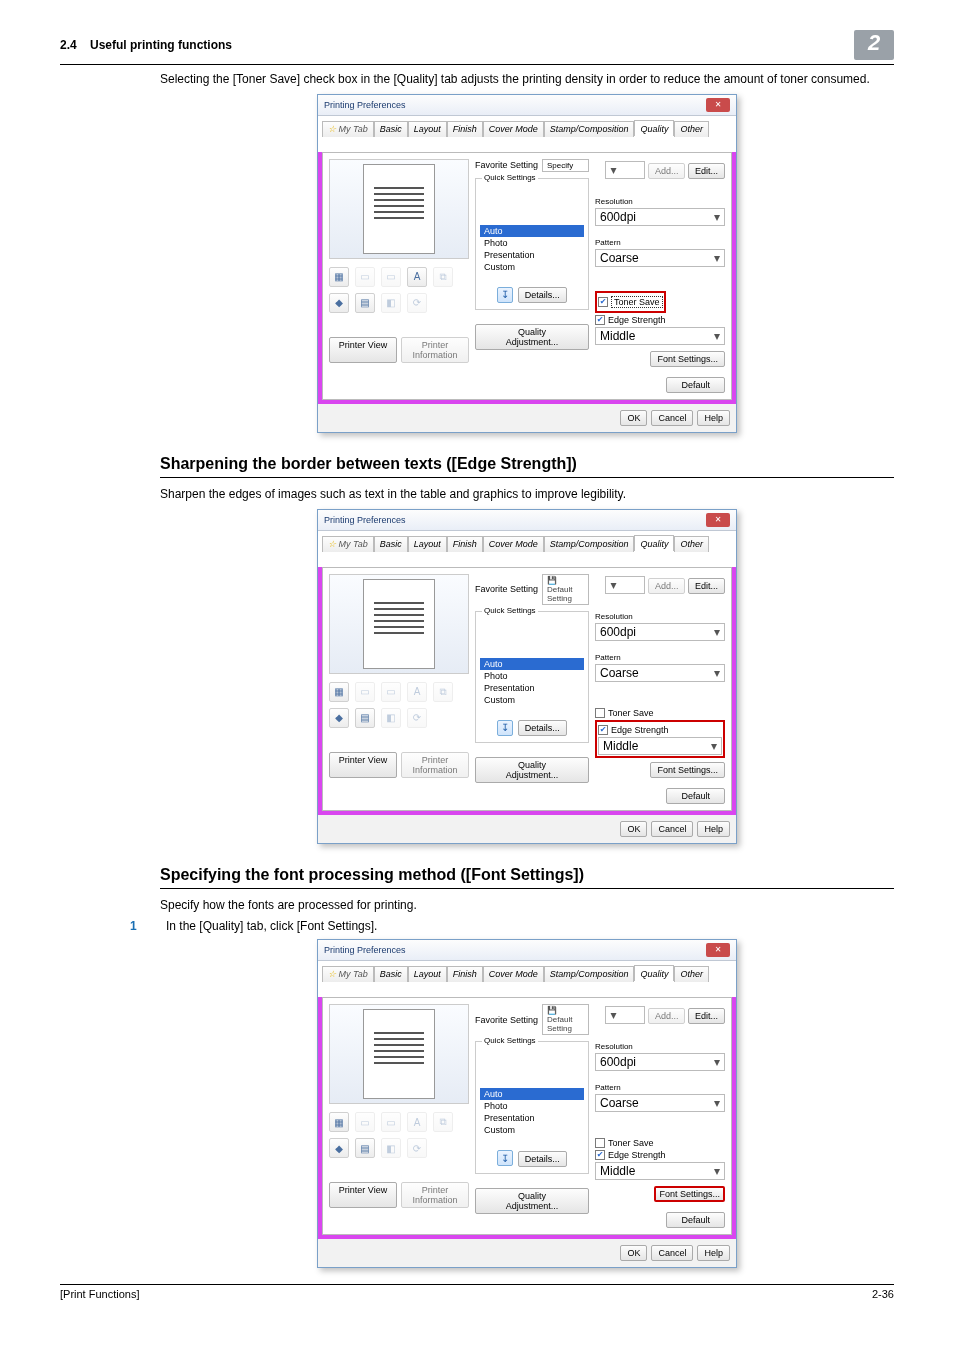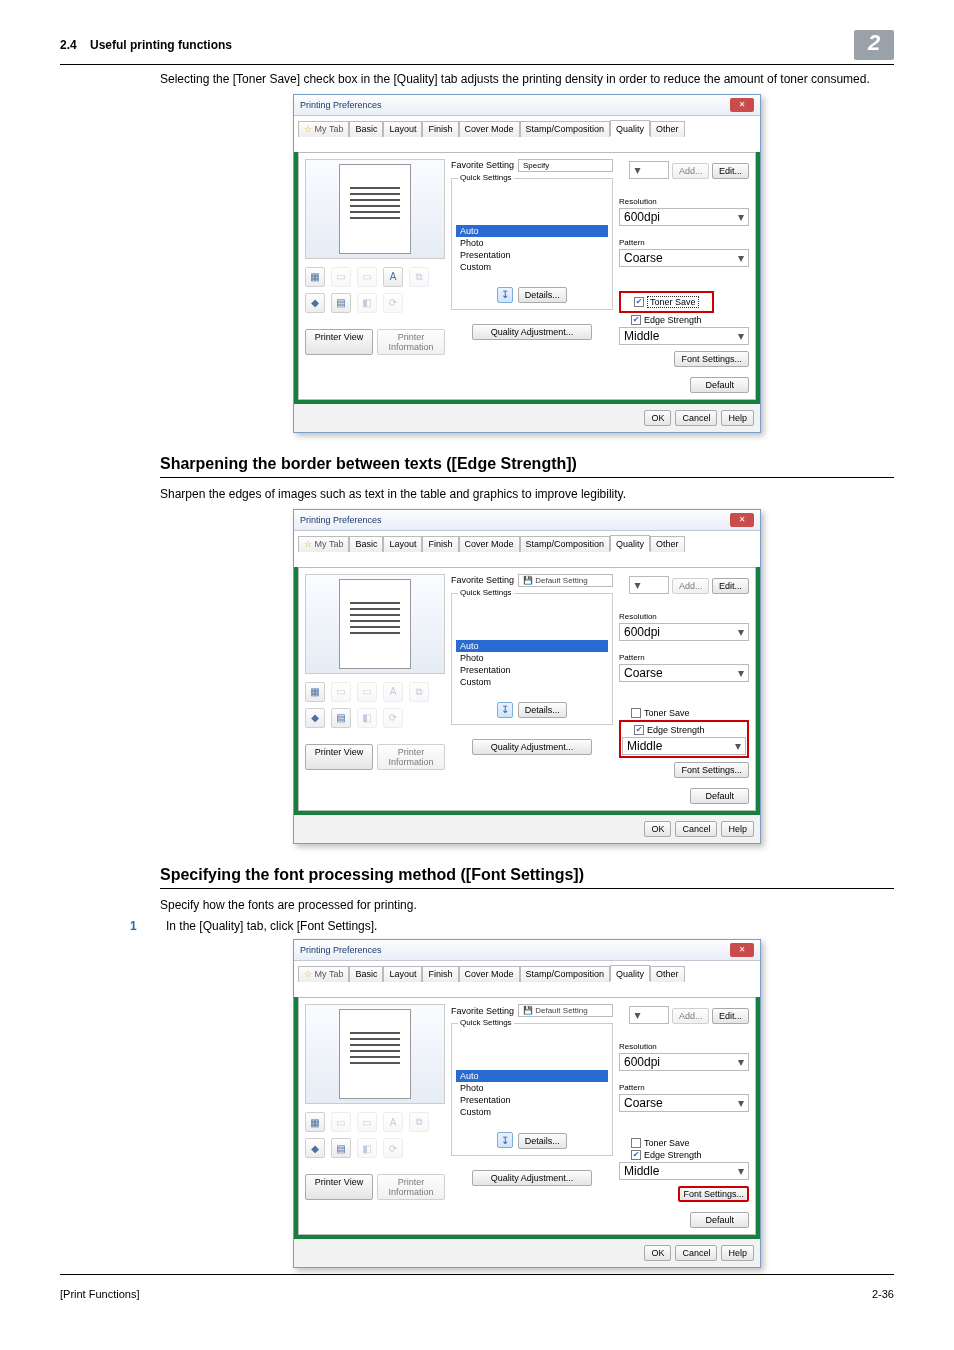--- a/index.html
+++ b/index.html
@@ -57,24 +57,24 @@
   .step-num {
     color: #1a6fb3;
     font-weight: bold;
     width: 20px;
   }
   .dialog-wrap { text-align: center; margin: 6px 0 12px 0; }
   .dialog {
     display: inline-block;
     text-align: left;
     border: 1px solid #7aa0c8;
-    background: #15803d;
+    background: #d946ef;
     font-size: 9px;
     position: relative;
-    width: 468px;
+    width: 420px;
     box-shadow: 3px 3px 6px rgba(0,0,0,.25);
   }
   .titlebar {
     background: linear-gradient(#fdfdfd, #e9eef7);
     border-bottom: 1px solid #c0c8d4;
     padding: 3px 6px;
     display: flex;
     justify-content: space-between;
     align-items: center;
     color: #1a3a6e;
@@ -88,20 +88,21 @@
     text-align: center;
     margin-left: 2px;
     font-size: 8px;
     line-height: 14px;
     border-radius: 2px;
   }
   .tabs {
     display: flex;
     background: #fff;
     padding: 4px 4px 16px 4px;
+    font-style: italic;
   }
   .tab {
     border: 1px solid #bbb;
     border-bottom: none;
     background: linear-gradient(#fdfdfd,#ededed);
     padding: 2px 5px;
     margin-right: 0;
     font-size: 9px;
     position: relative;
     top: 1px;
@@ -153,21 +154,21 @@
     gap: 6px;
   }
   .ticon {
     width: 20px; height: 20px;
     border: 1px solid #d0d0d0;
     background: linear-gradient(#fefefe,#ececec);
     border-radius: 2px;
     display:flex;align-items:center;justify-content:center;
     font-size:10px;color:#4a6fa0;
   }
-  .leftbtns { margin-top: 16px; display:flex; gap:4px; }
+  .leftbtns { margin-top: 24px; display:flex; gap:4px; }
   .btn {
     background: linear-gradient(#fdfdfd,#e5e5e5);
     border: 1px solid #aaa;
     border-radius: 2px;
     font-size: 9px;
     padding: 2px 6px;
     text-align: center;
     display:inline-block;
   }
   .btn.wide { flex:1; }
@@ -204,40 +205,40 @@
     background:linear-gradient(#eaf3ff,#cfe4fb);color:#1c5aa6;font-size:10px;
     margin-right:2px;
   }
   .settingscol { width: 130px; }
   .sellabel { font-size:8px; margin-top:12px; }
   .select {
     border:1px solid #bbb;background:#fff;padding:1px 4px;font-size:12px;
     display:flex;justify-content:space-between;margin:2px 0 6px 0;
   }
   .select::after { content:"▾"; color:#555; }
-  .chk { font-size:9px; display:flex; align-items:center; gap:3px; margin:2px 12px; }
+  .chk { font-size:9px; display:flex; align-items:center; gap:3px; margin:2px 0; }
   .chk .box {
     width:10px;height:10px;border:1px solid #7a7a7a;background:#fff;
     display:flex;align-items:center;justify-content:center;font-size:8px;color:#2a6bd1;line-height:1;
   }
   .chk.on .box::after { content:"✔"; }
   .chk .dotted { border:1px dotted #333; padding:0 2px; }
   .footerbtns {
     padding: 6px; display:flex; justify-content:flex-end; gap:4px;
     background:#f2f2f2;
   }
   .highlight-red { border:2px solid #c00 !important; padding:1px 3px; }
   .highlight-inset { border:2px solid #c00; padding:1px; display:inline-block; }
   .ftr {
     position: absolute;
     left: 60px; right: 60px; bottom: 20px;
     border-top: 1px solid #000;
     font-size: 11px;
     display:flex;justify-content:space-between;
-    padding-top: 13px;
+    padding-top: 3px;
   }
 </style>
 </head>
 <body>
 
 <div class="page">
   <div class="hdr">
     <div class="hdr-left">
       <span>2.4</span>&nbsp;&nbsp;&nbsp;
       <span>Useful printing functions</span>

